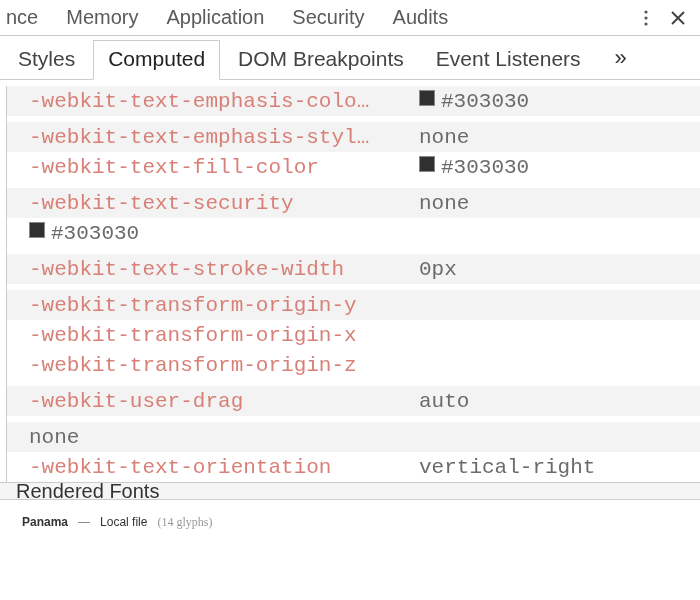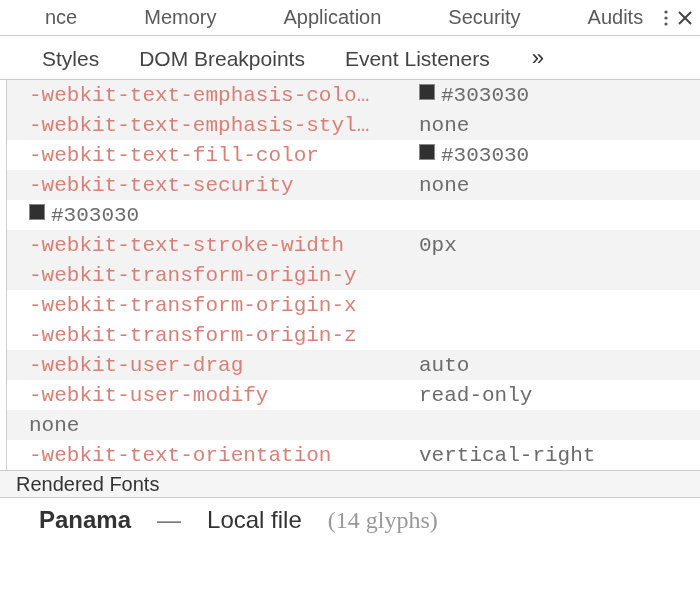--- a/index.html
+++ b/index.html
@@ -18,37 +18,36 @@
   height: 36px;
   padding: 0 6px;
   border-bottom: 1px solid #ccc;
   color: #666;
   font-size: 20px;
 }
 .topbar .tab {
   padding: 6px 14px;
   color: #5a5a5a;
   white-space: nowrap;
-  margin-left: 39px;
 }
 .topbar .cutoff-left { padding-left: 0; }
 .topbar .spacer { flex: 1; }
 .iconbtn {
   width: 32px; height: 32px;
   display: flex; align-items: center; justify-content: center;
   color: #444;
 }
 .iconbtn svg { width: 18px; height: 18px; }
 .subtabs {
   display: flex;
   align-items: flex-end;
   height: 44px;
-  padding: 6px 12px 0 28px;
+  padding: 6px 12px 0 4px;
   border-bottom: 1px solid #ccc;
-  gap: 12px;
+  gap: 4px;
   font-size: 21px;
   color: #444;
 }
 .subtab {
   padding: 6px 14px 8px 14px;
   cursor: pointer;
 }
 .subtab.selected {
   border: 1px solid #ccc;
   border-bottom: 1px solid #fff;
@@ -67,57 +66,57 @@
   margin-left: 6px;
 }
 .prow {
   display: flex;
   align-items: center;
   height: 30px;
   font-family: Menlo, Consolas, "Courier New", monospace;
   font-size: 21px;
   padding-left: 22px;
 }
-.prow.odd { background: #f3f3f3; }
+.prow.odd { background: #f3f3f3; margin-top: 6px; }
 .pname {
   color: #d88077;
   width: 390px;
   overflow: hidden;
   text-overflow: ellipsis;
   white-space: nowrap;
 }
 .pval {
   color: #6b6b6b;
   display: flex;
   gap: 6px;
 }
 .swatch {
   width: 16px; height: 16px;
   border: 1px solid #888;
   display: inline-block;
 }
 .section-header {
-  height: 28px;
+  height: 18px;
   display: flex;
   align-items: center;
   padding: 0 16px;
   border-top: 1px solid #ccc;
   border-bottom: 1px solid #ccc;
   font-size: 20px;
   color: #333;
   background: #f5f5f5;
 }
 .fontrow {
   display: flex;
   align-items: center;
   height: 44px;
-  padding: 0 39px;
-  font-size: 24px;
-  color: #333;
-  gap: 26px;
+  padding: 0 22px;
+  font-size: 12px;
+  color: #333;
+  gap: 10px;
 }
 .fontname { font-weight: 700; }
 .dash { color: #777; }
 .glyphs { color: #989898; font-family: Liberation Serif, serif; }
 </style>
 </head>
 <body>
 
 <div class="topbar">
   <div class="tab cutoff-left">nce</div>
@@ -136,20 +135,21 @@
   <div class="iconbtn">
     <svg viewBox="0 0 18 18" stroke="#444" stroke-width="2" fill="none">
         <line x1="3" y1="3" x2="15" y2="15"></line>
         <line x1="15" y1="3" x2="3" y2="15"></line>
       </svg>
   </div>
 </div>
 
 <div class="subtabs">
   <div class="subtab">Styles</div>
+  <div class="subtab selected">Computed</div>
   <div class="subtab">DOM Breakpoints</div>
   <div class="subtab">Event Listeners</div>
   <div class="more">»</div>
 </div>
 
 <div class="props" id="props">
     <div class="prow odd">
       <div class="pname">-webkit-text-emphasis-colo…</div>
       <div class="pval">
         <span class="swatch" style="background: rgb(48, 48, 48);"></span>
@@ -202,26 +202,20 @@
     <div class="prow">
       <div class="pname">-webkit-transform-origin-z</div>
       <div class="pval">
         <span></span>
       </div>
     </div>
     <div class="prow odd">
       <div class="pname">-webkit-user-drag</div>
       <div class="pval">
         <span>auto</span>
-      </div>
-    </div>
-    <div class="prow">
-      <div class="pname">-webkit-user-modify</div>
-      <div class="pval">
-        <span>read-only</span>
       </div>
     </div>
     <div class="prow odd">
       <div class="pval">
         <span>none</span>
       </div>
     </div>
     <div class="prow">
       <div class="pname">-webkit-text-orientation</div>
       <div class="pval">

